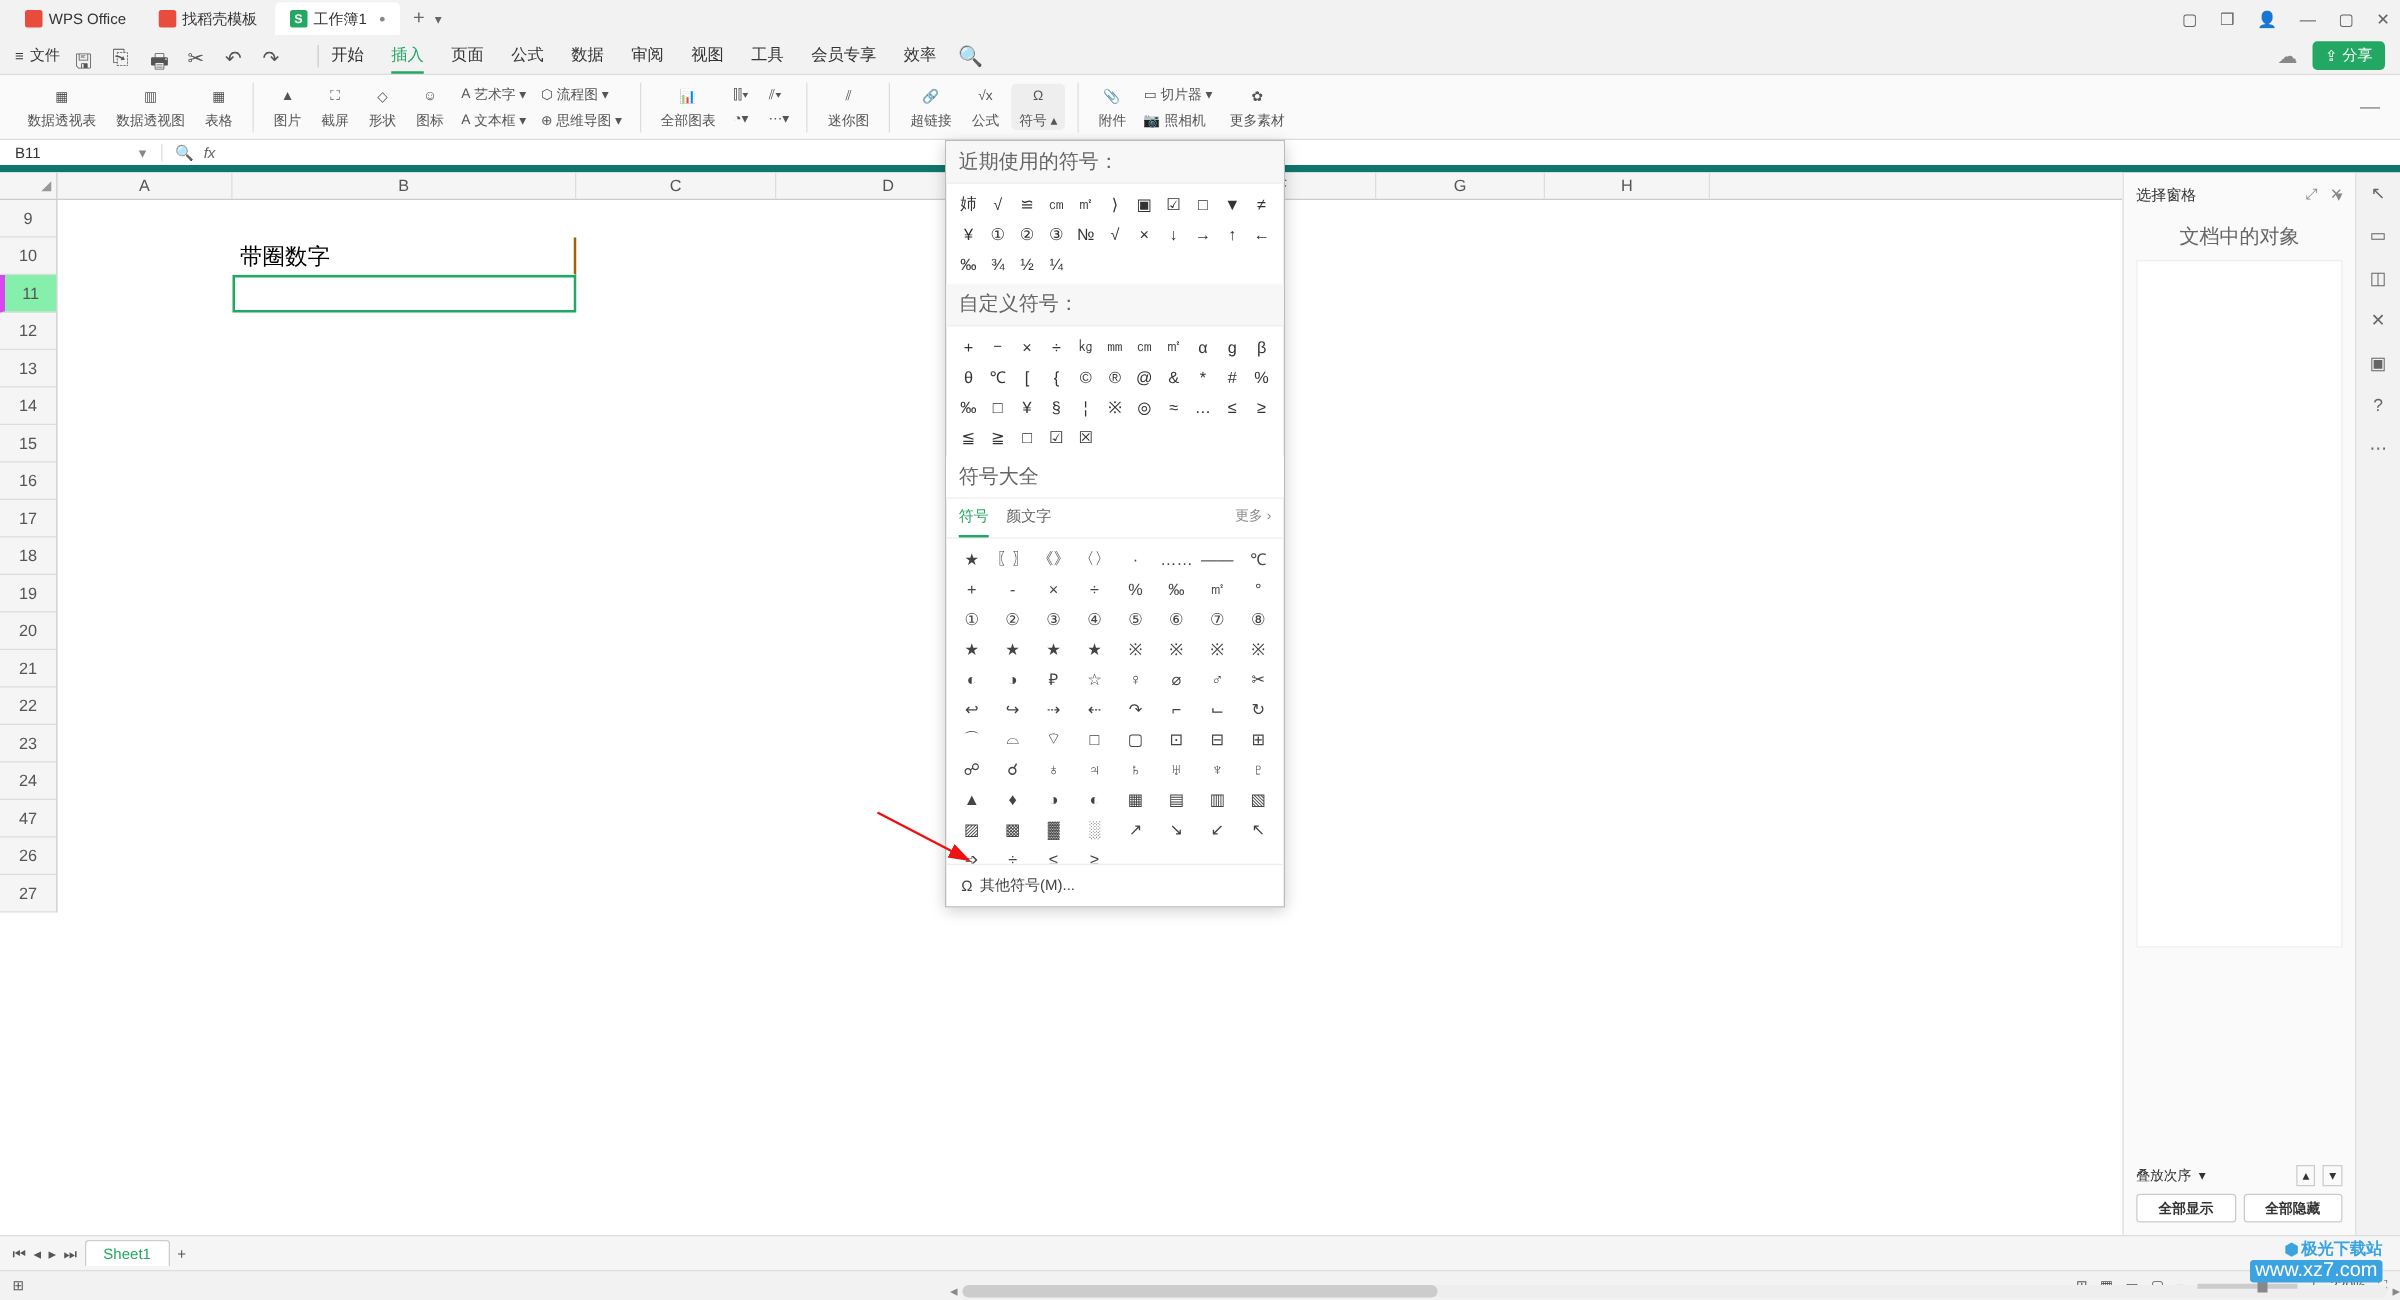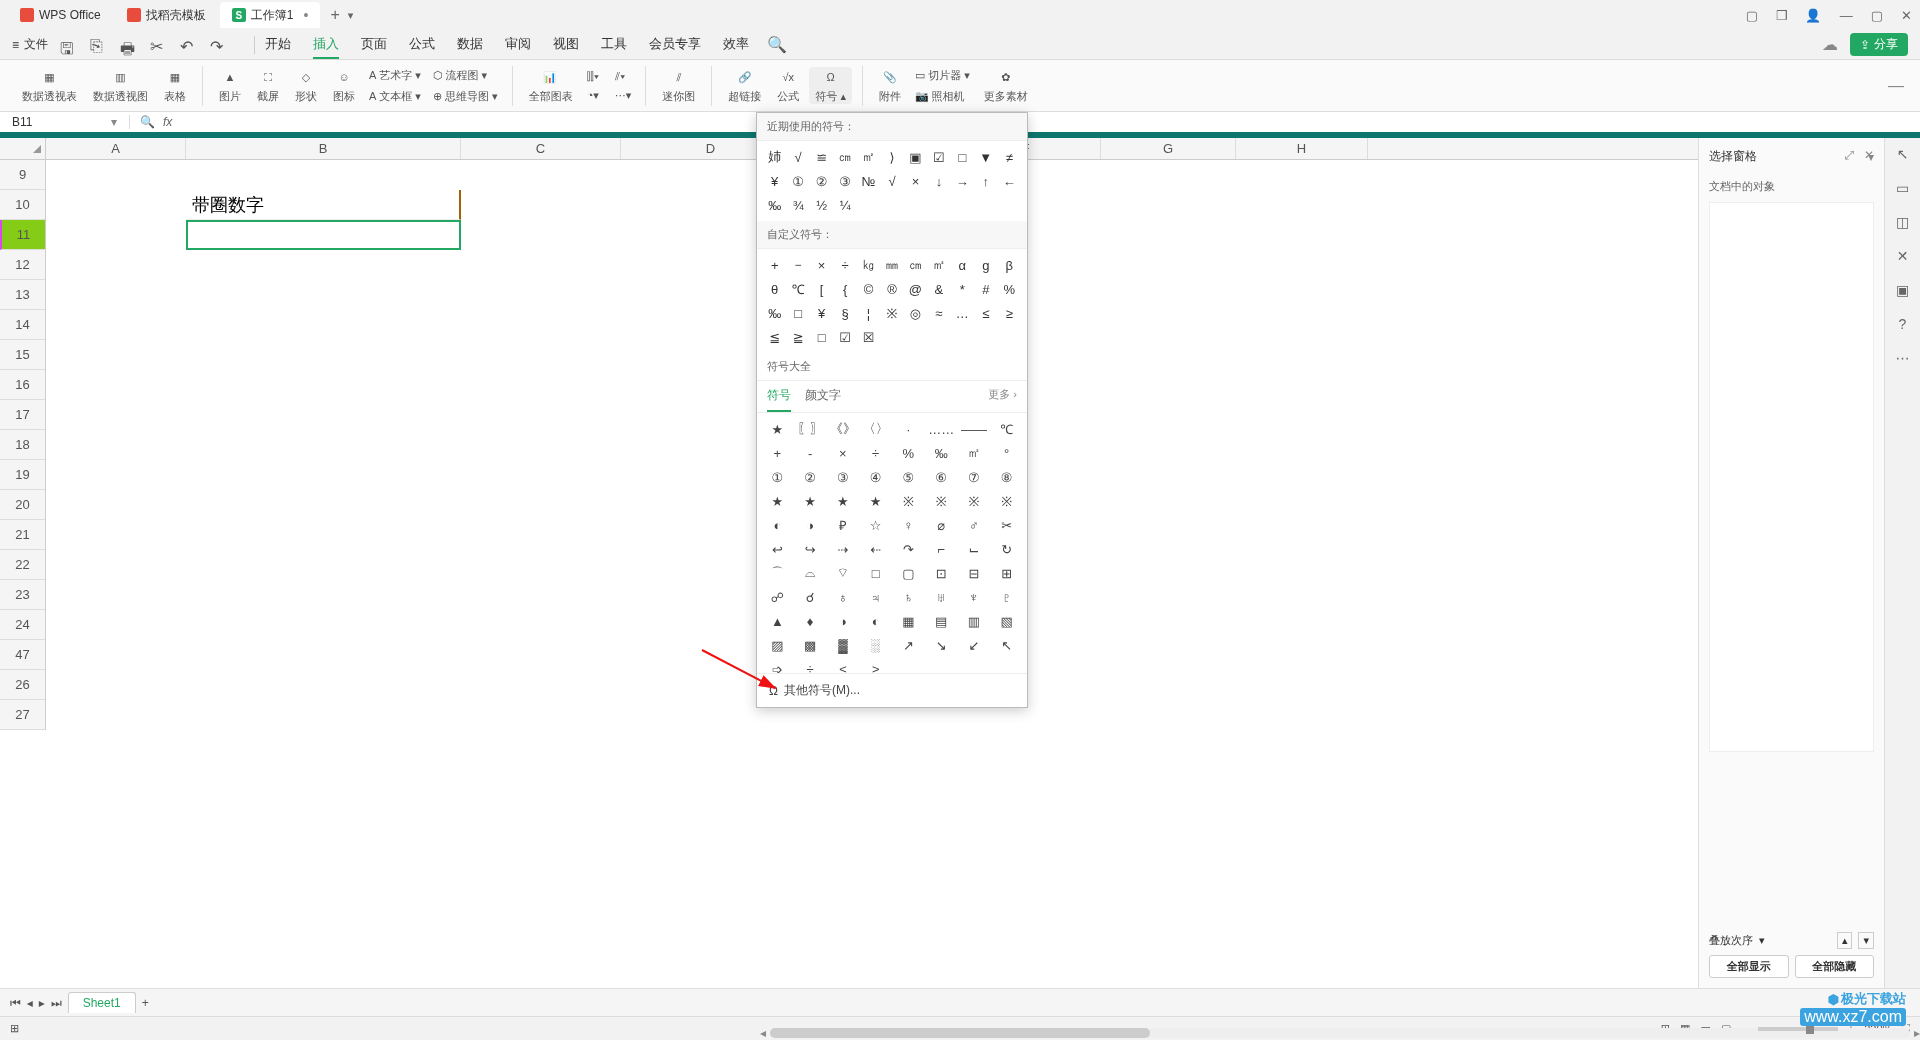--- a/index.html
+++ b/index.html
@@ -35,41 +35,41 @@
 .fxarea{display:flex;align-items:center;padding:0 10px;gap:8px;font-size:12px;color:#666;}
 .main{display:flex;height:calc(1040px - 30px - 30px - 52px - 26px - 28px - 24px);position:relative;}
 .sheet{flex:1;background:#fff;position:relative;overflow:hidden;}
 .gridwrap{position:relative;}
 .colhdr{display:flex;height:22px;background:#f5f5f5;border-bottom:1px solid #ccc;}
 .corner{width:46px;border-right:1px solid #ccc;display:flex;align-items:center;justify-content:flex-end;padding-right:4px;}
 .corner::before{content:"";width:0;height:0;border-left:8px solid transparent;border-bottom:8px solid #999;}
 .ch{border-right:1px solid #ddd;display:flex;align-items:center;justify-content:center;font-size:13px;color:#555;}
 .rowhdr{width:46px;background:#f5f5f5;border-right:1px solid #ccc;}
 .rh{height:30px;border-bottom:1px solid #ddd;display:flex;align-items:center;justify-content:center;font-size:13px;color:#555;}
-.rh.sel{background:#84cc16;border-left:2px solid #d946ef;}
+.rh.sel{background:#86efac;border-left:4px solid #d946ef;}
 .cells{position:absolute;left:46px;top:22px;}
 .cell{position:absolute;border-right:2px solid #a16207;border-bottom:1px solid #eee;font-size:18px;padding:2px 6px;display:flex;align-items:center;}
 .cell.active{border:2px solid #22a862;}
 .rightpanel{width:186px;background:#fafafa;border-left:1px solid #ddd;padding:10px;position:relative;}
 .rp-title{font-size:12px;color:#333;display:flex;align-items:center;justify-content:space-between;}
-.rp-sub{font-size:11px;color:#666;margin-top:14px;}
+.rp-sub{font-size:16px;color:#666;margin-top:14px;text-align:center;}
 .rp-box{background:#fff;border:1px solid #eee;height:550px;margin-top:8px;}
 .rp-bottom{position:absolute;bottom:10px;left:10px;right:10px;}
 .rp-sort{font-size:11px;color:#333;display:flex;align-items:center;gap:6px;margin-bottom:6px;}
 .rp-btns{display:flex;gap:6px;}
 .rp-btns button{flex:1;font-size:11px;padding:3px 0;border:1px solid #ccc;background:#fff;border-radius:3px;color:#333;font-weight:bold;}
 .sidetools{width:36px;background:#f2f2f2;border-left:1px solid #ddd;display:flex;flex-direction:column;align-items:center;padding-top:8px;gap:18px;color:#666;}
 .sidetools span{font-size:14px;}
 .sheettabs{height:28px;background:#f5f5f5;border-top:1px solid #ddd;display:flex;align-items:center;padding:0 10px;font-size:12px;color:#555;gap:6px;}
 .stab{padding:3px 14px;background:#fff;border:1px solid #ccc;border-bottom:none;border-radius:3px 3px 0 0;color:#22a862;font-weight:500;}
 .statusbar{height:24px;background:#f2f2f2;border-top:1px solid #ddd;display:flex;align-items:center;padding:0 10px;font-size:11px;color:#555;gap:12px;}
 .sb-right{margin-left:auto;display:flex;align-items:center;gap:10px;}
 
 .symbolpop{position:absolute;left:756px;top:112px;width:272px;background:#fff;border:1px solid #bbb;box-shadow:0 3px 12px rgba(0,0,0,.2);z-index:100;font-size:12px;}
-.sp-sec{padding:6px 10px;color:#666;background:#f7f7f7;border-bottom:1px solid #eee;font-size:11px;}
+.sp-sec{padding:6px 10px;color:#666;background:#f7f7f7;border-bottom:1px solid #eee;font-size:16px;}
 .sp-grid{display:grid;grid-template-columns:repeat(11,1fr);padding:4px 6px;}
 .sp-grid div{height:24px;display:flex;align-items:center;justify-content:center;font-size:13px;color:#333;cursor:pointer;}
 .sp-tabs{display:flex;padding:6px 10px 0;gap:14px;font-size:12px;border-bottom:1px solid #eee;}
 .sp-tab{padding-bottom:6px;color:#666;}
 .sp-tab.active{color:#22a862;border-bottom:2px solid #22a862;}
 .sp-more{margin-left:auto;font-size:11px;color:#888;}
 .sp-body{display:flex;height:260px;}
 .sp-cat{width:40px;border-right:1px solid #eee;display:flex;flex-direction:column;}
 .sp-cat div{padding:6px 0;text-align:center;font-size:11px;color:#666;cursor:pointer;}
 .sp-cat div.active{color:#22a862;}

